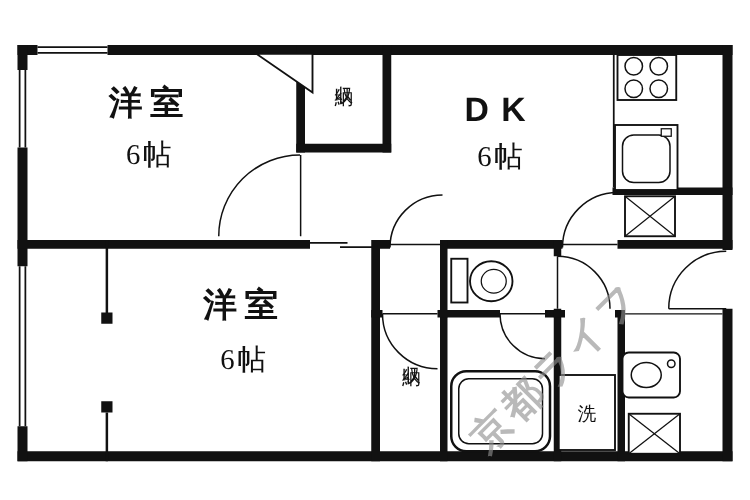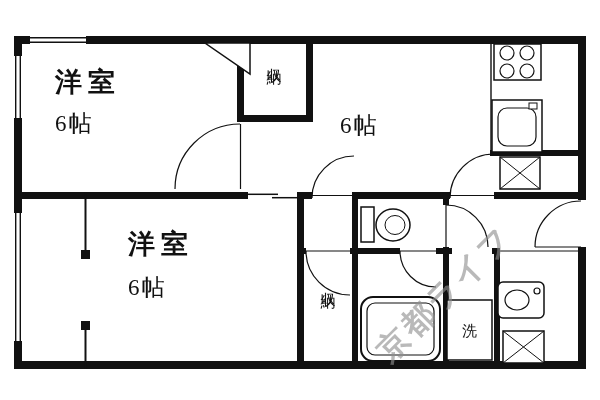--- a/index.html
+++ b/index.html
@@ -1,21 +1,21 @@
 <!DOCTYPE html>
 <html><head>
 <meta charset="utf-8">
 <style>
   html,body{margin:0;padding:0;background:#fff;}
   #stage{
     position:relative;width:600px;height:400px;background:#ffffff;overflow:hidden;
     font-family:"Liberation Sans","DejaVu Sans",sans-serif;color:#111;
   }
   #plan-svg{position:absolute;left:0;top:0;}
-  .label{position:absolute;text-align:left;line-height:1.05;color:#111;}
+  .label{position:absolute;text-align:center;line-height:1.05;color:#111;}
   .room-name{font-size:27px;letter-spacing:6px;font-weight:600;}
   .room-size{font-size:23px;letter-spacing:2px;font-weight:500;font-family:Liberation Serif, serif;}
   .dk-name{font-size:27px;letter-spacing:10px;font-weight:700;}
   .closet-label{
     position:absolute;writing-mode:vertical-rl;text-orientation:upright;
     font-size:15px;letter-spacing:2px;font-weight:500;color:#111;
   }
   .laundry-label{position:absolute;font-size:15px;font-weight:500;color:#111;}
   .watermark{
     position:absolute;left:350px;top:272px;width:190px;text-align:center;
@@ -159,20 +159,21 @@
         <line x1="503" y1="363" x2="544" y2="331" stroke-width="1"></line>
       </g>
 
       <line x1="500" y1="251" x2="578" y2="251" stroke-width="1"></line>
     </g>
   </svg>
 
   <div class="label room-name" style="left:55px;top:68px;width:130px;">洋室</div>
   <div class="label room-size" style="left:55px;top:112px;width:130px;">6帖</div>
 
+  <div class="label dk-name" style="left:340px;top:74px;width:122px;">DK</div>
   <div class="label room-size" style="left:340px;top:114px;width:122px;">6帖</div>
 
   <div class="label room-name" style="left:128px;top:230px;width:135px;">洋室</div>
   <div class="label room-size" style="left:128px;top:276px;width:135px;">6帖</div>
 
   <div class="closet-label" style="left:264px;top:56px;">収納</div>
   <div class="closet-label" style="left:318px;top:280px;">収納</div>
 
   <div class="laundry-label" style="left:462px;top:322px;">洗</div>
 

